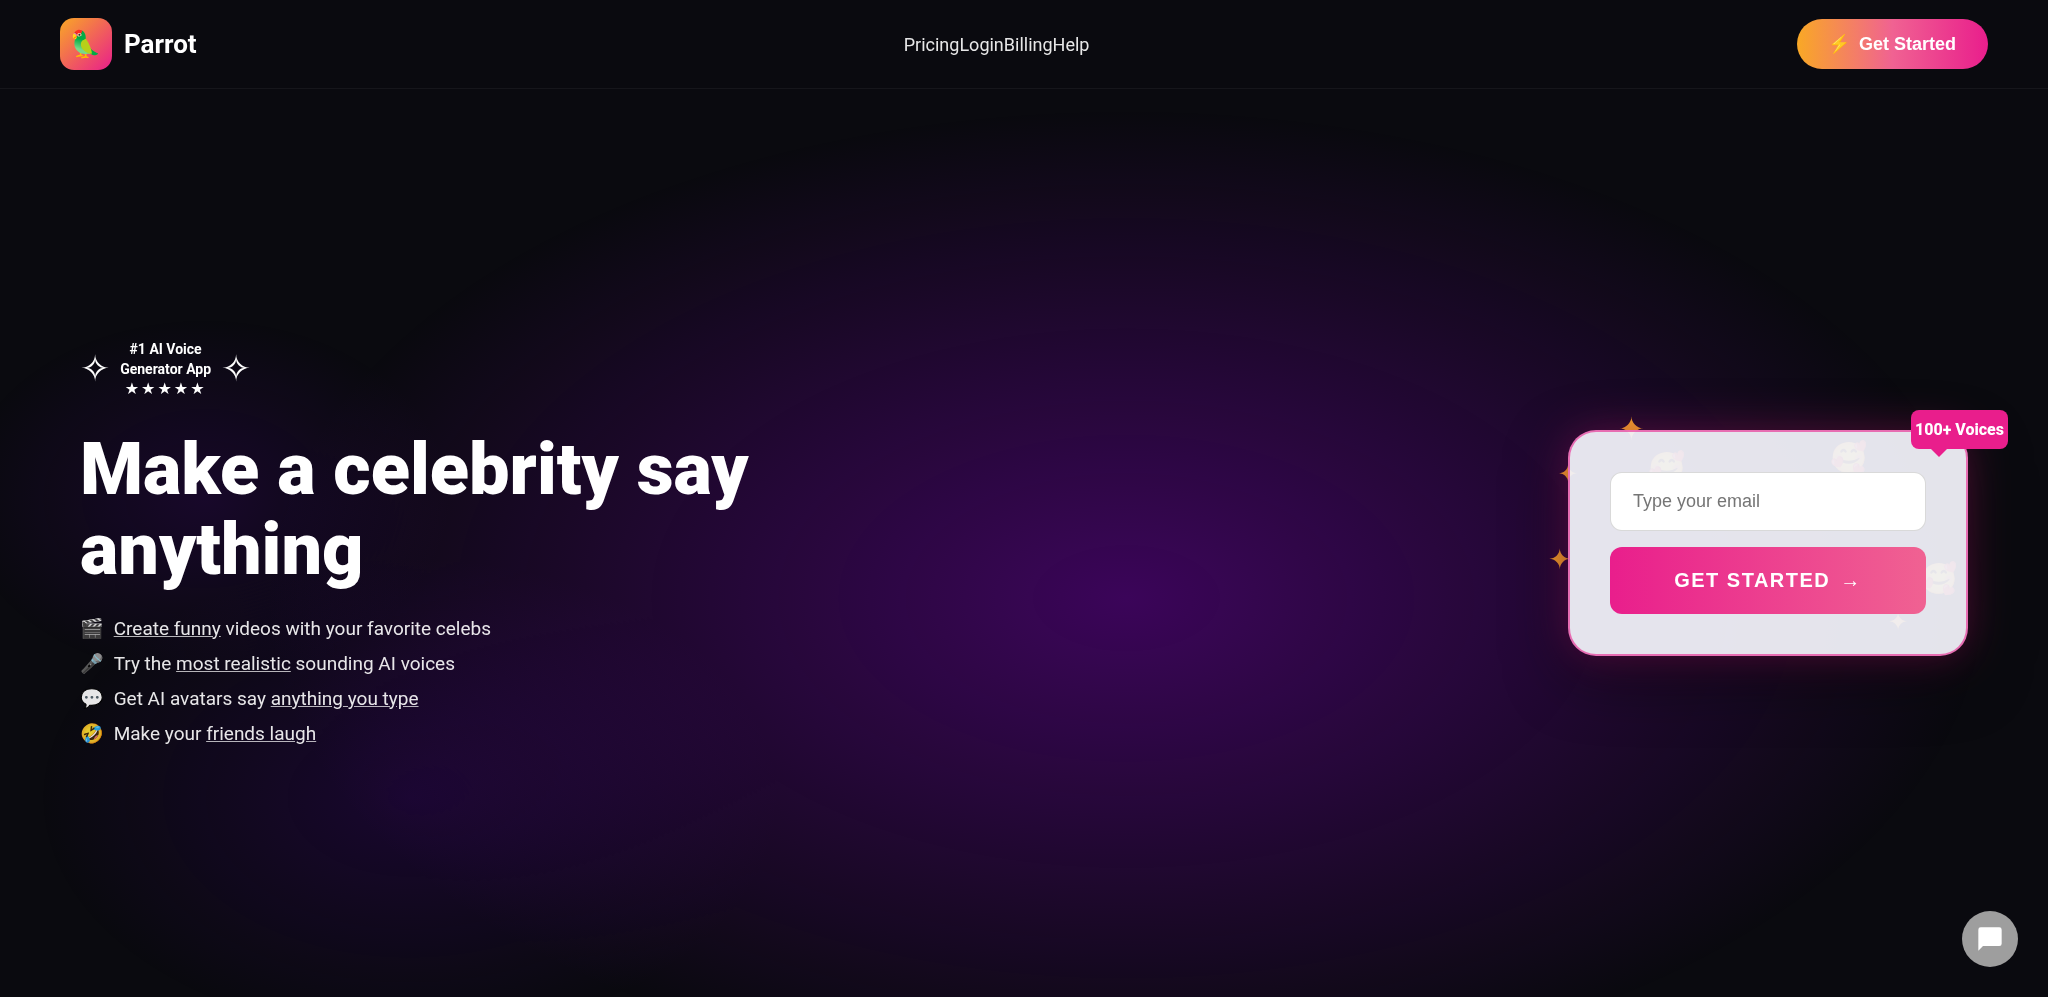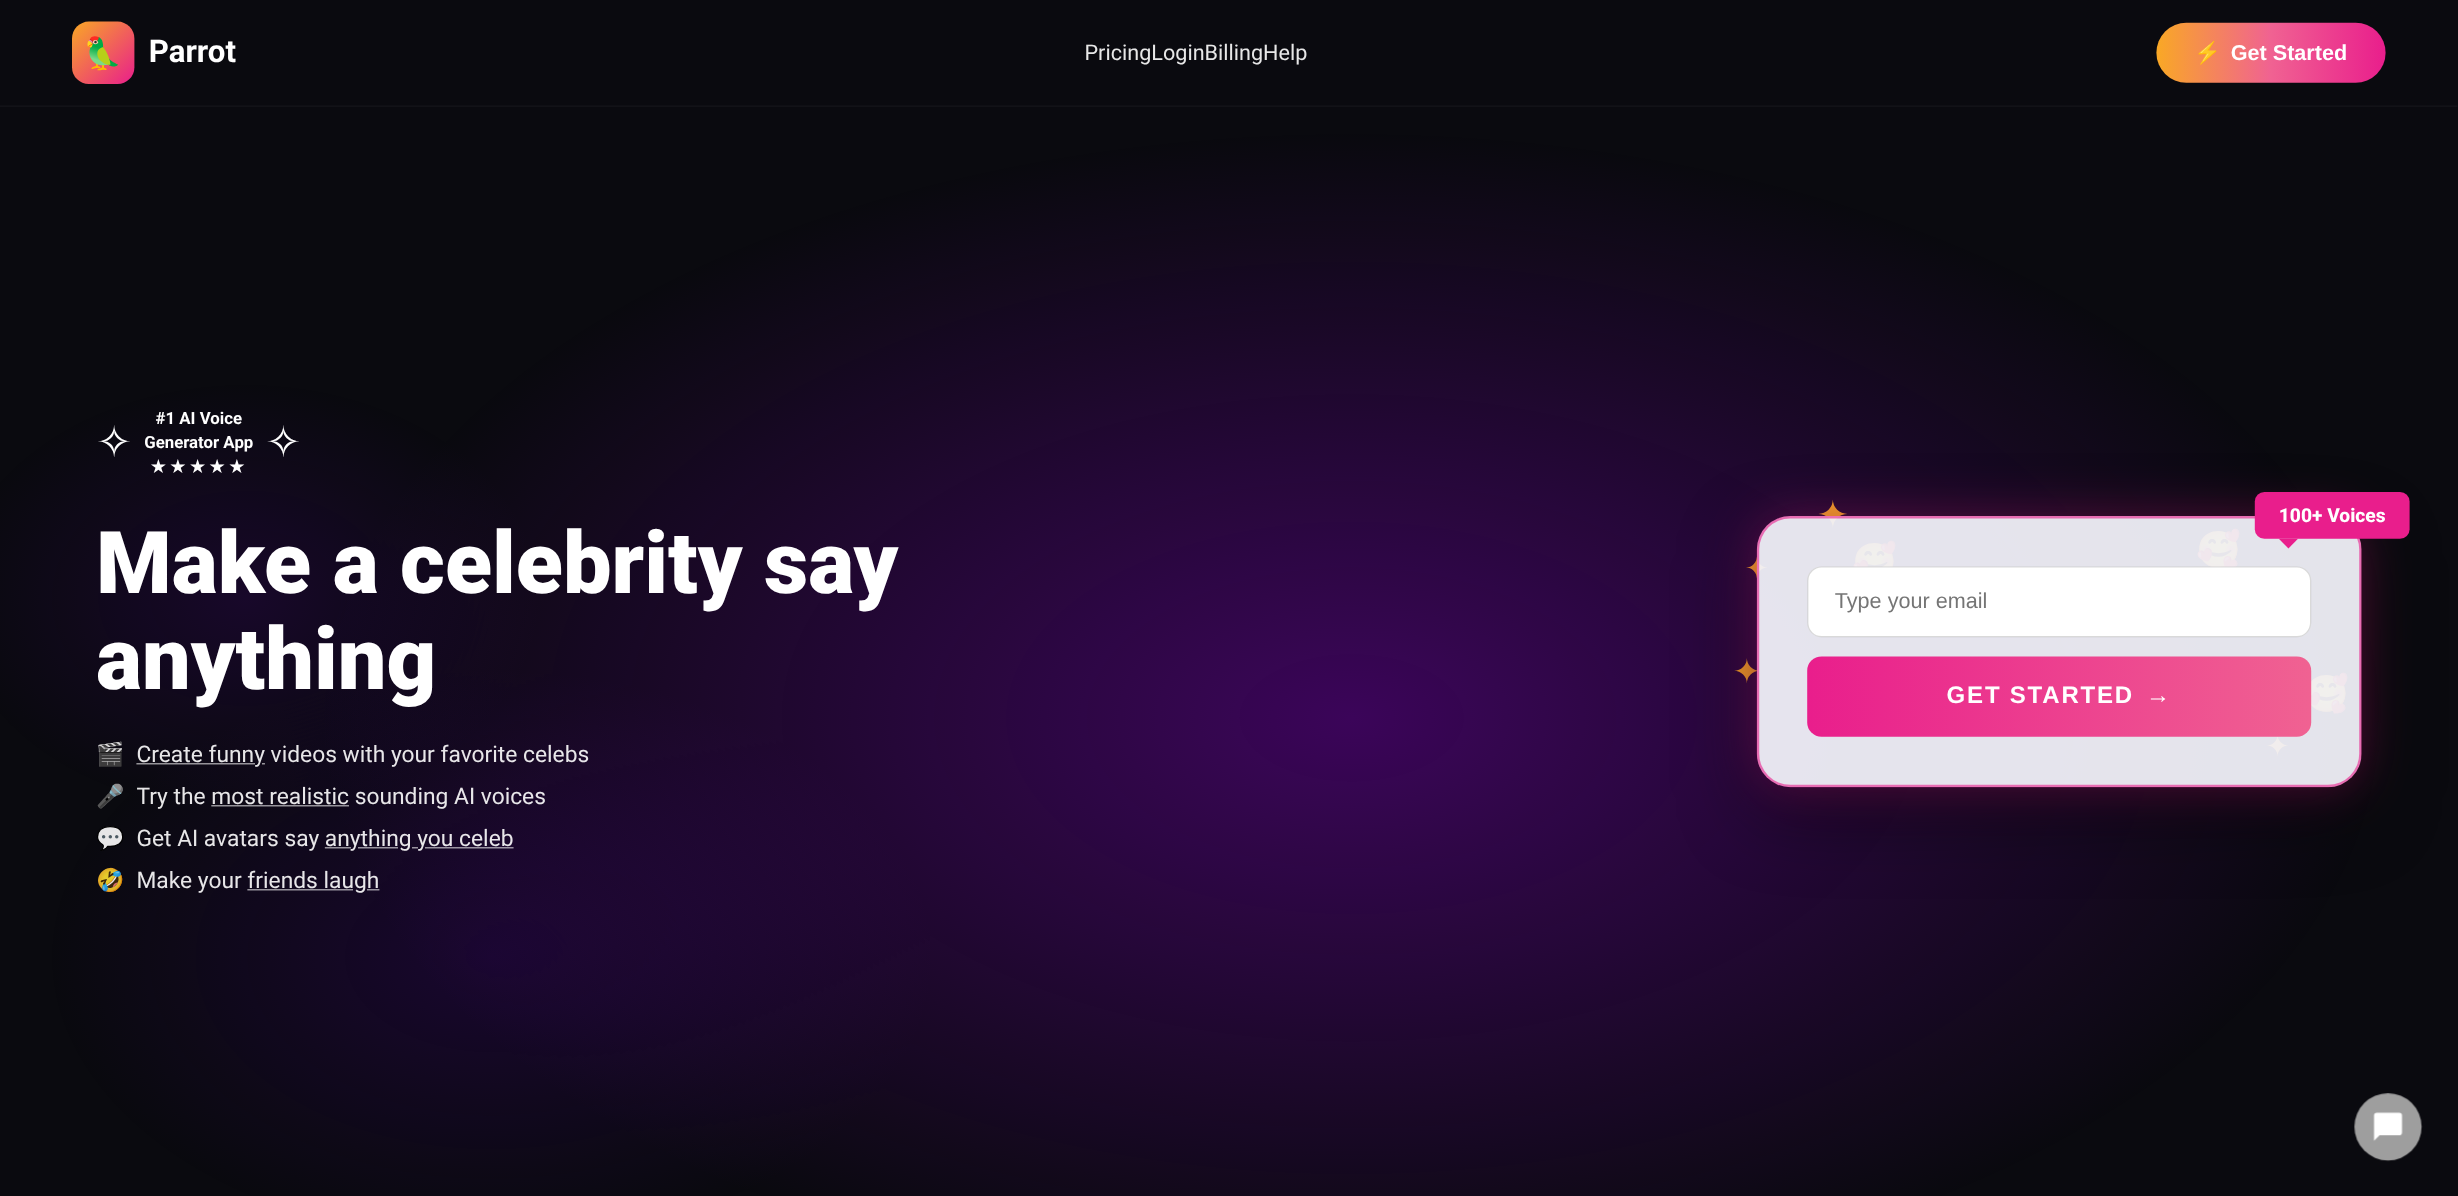--- a/index.html
+++ b/index.html
@@ -196,42 +196,42 @@
     .emoji-3 { bottom: 60px; right: 10px; }
 
     .voices-badge {
       position: absolute;
       top: -20px;
       right: -40px;
       background: #e91e8c;
       color: #fff;
       font-size: 16px;
       font-weight: 800;
-      padding: 10px 20px;
+      padding: 10px 4px;
       border-radius: 8px;
       z-index: 5;
       white-space: nowrap;
     }
 
     .voices-badge::after {
       content: '';
       position: absolute;
       bottom: -8px;
       left: 20px;
       width: 0; height: 0;
       border-left: 8px solid transparent;
       border-right: 8px solid transparent;
       border-top: 8px solid #e91e8c;
     }
 
     .card {
       background: rgba(240, 240, 248, 0.95);
       border-radius: 28px;
       padding: 40px 40px;
-      width: 504px;
+      width: 400px;
       border: 2px solid rgba(233, 30, 140, 0.6);
       box-shadow: 0 0 40px rgba(233, 30, 140, 0.3), 0 20px 60px rgba(0,0,0,0.5);
       position: relative;
       z-index: 2;
     }
 
     .card-email-input {
       width: 100%;
       padding: 18px 22px;
       border: 1.5px solid rgba(0,0,0,0.15);
@@ -326,21 +326,21 @@
       <li class="feature-item">
         <span>🎬</span>
         <span><span class="underline">Create funny</span> videos with your favorite celebs</span>
       </li>
       <li class="feature-item">
         <span>🎤</span>
         <span>Try the <span class="underline">most realistic</span> sounding AI voices</span>
       </li>
       <li class="feature-item">
         <span>💬</span>
-        <span>Get AI avatars say <span class="underline">anything you celeb</span></span>
+        <span>Get AI avatars say <span class="underline">anything you type</span></span>
       </li>
       <li class="feature-item">
         <span>🤣</span>
         <span>Make your <span class="underline">friends laugh</span></span>
       </li>
     </ul>
   </div>
 
   <div class="hero-right">
 

